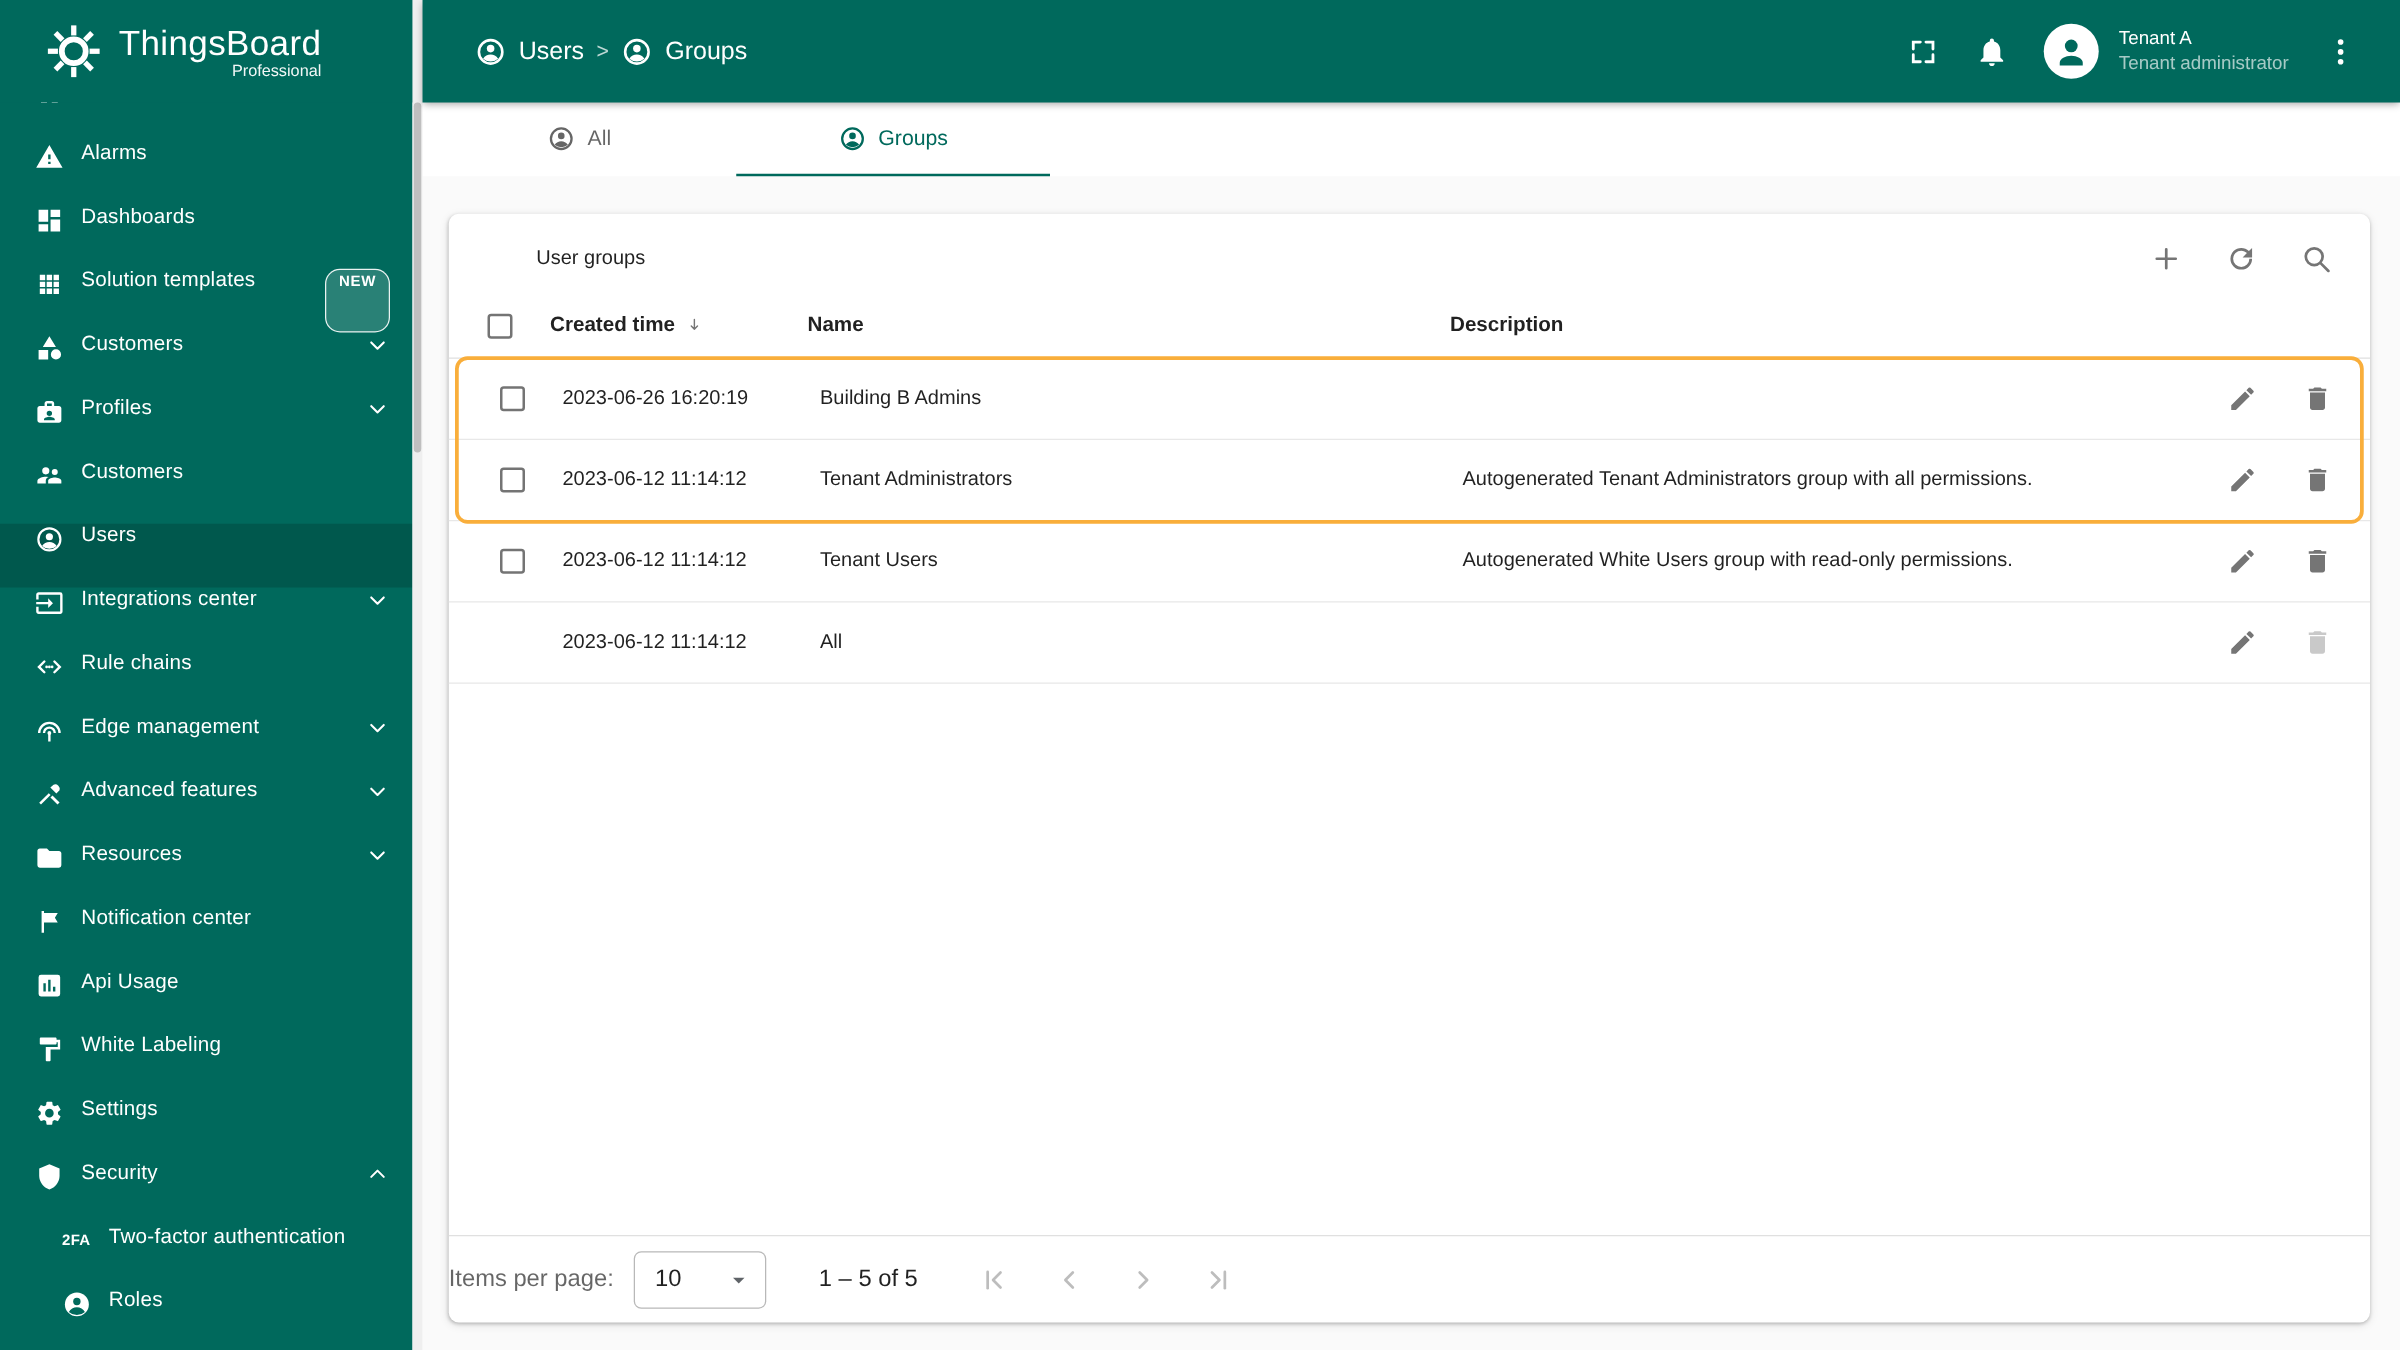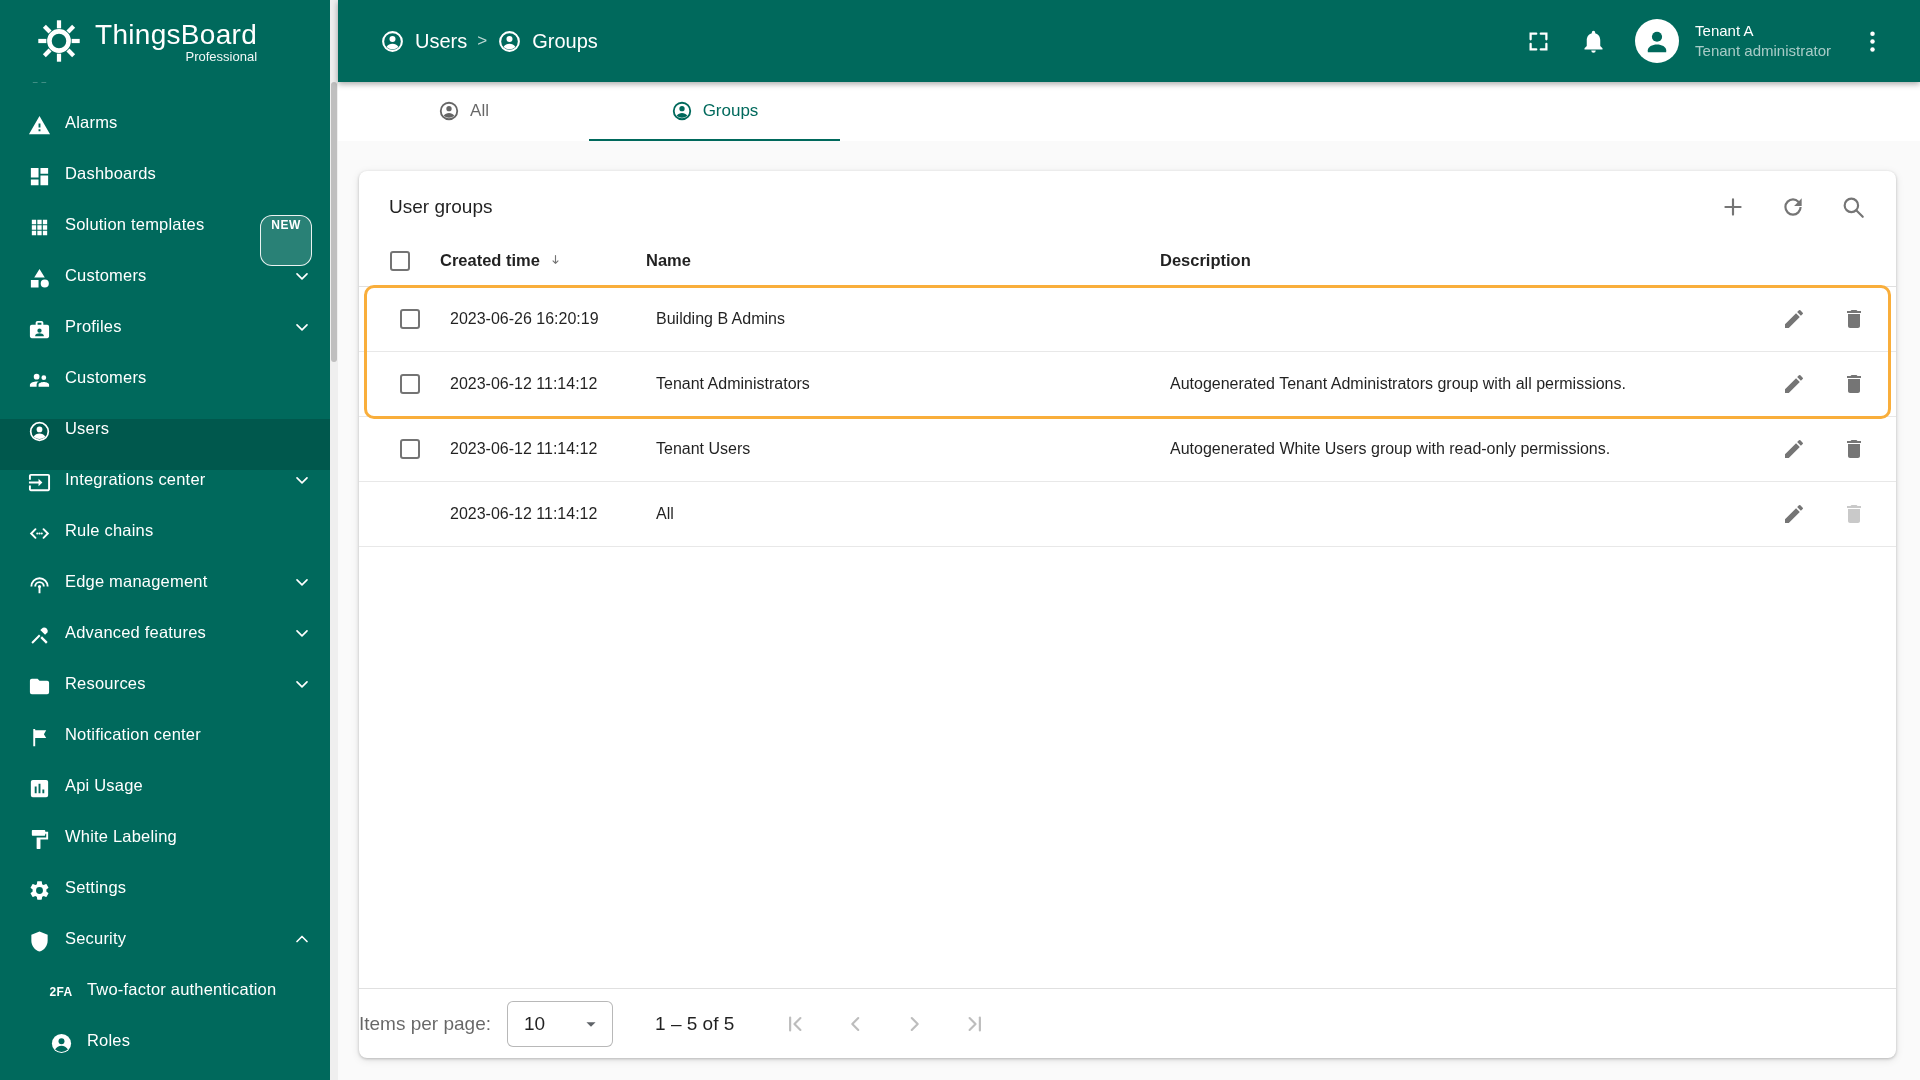--- a/index.html
+++ b/index.html
@@ -63,21 +63,21 @@
   .tab { width: 251px; display: flex; align-items: center; justify-content: center; gap: 10px;
     font-size: 17px; font-weight: 500; color: rgba(0,0,0,0.6); cursor: pointer;
     border-bottom: 2.5px solid transparent; }
   .tab svg { width: 22px; height: 22px; }
   .tab.active { color: var(--primary, #00695C); border-bottom-color: var(--primary, #00695C); }
 
   .card { margin: 30px 24px 22px 21px; background: #fff; border-radius: 8px; flex: 1; min-height: 0;
     display: flex; flex-direction: column;
     box-shadow: 0 1px 3px rgba(0,0,0,0.22), 0 2px 8px rgba(0,0,0,0.10); }
   .card-header { height: 64px; min-height: 64px; display: flex; align-items: center; padding: 8px 30px 0 30px; }
-  .card-title { font-size: 19px; color: rgba(0,0,0,0.87); }
+  .card-title { font-size: 16px; color: rgba(0,0,0,0.87); margin-left: 40px; }
   .card-actions { margin-left: auto; display: flex; gap: 34px; }
   .cic { cursor: pointer; display: flex; }
   .cic svg { width: 26px; height: 26px; }
 
   .thead { height: 52px; min-height: 52px; display: flex; align-items: center;
     padding: 0 30px 0 31px; border-bottom: 1px solid #e0e0e0; }
   .th { font-size: 16.5px; font-weight: 700; color: rgba(0,0,0,0.87); display: flex; align-items: center; }
   .sort-ic { margin-left: 7px; display: inline-flex; }
   .sort-ic svg { width: 17px; height: 17px; }
 

